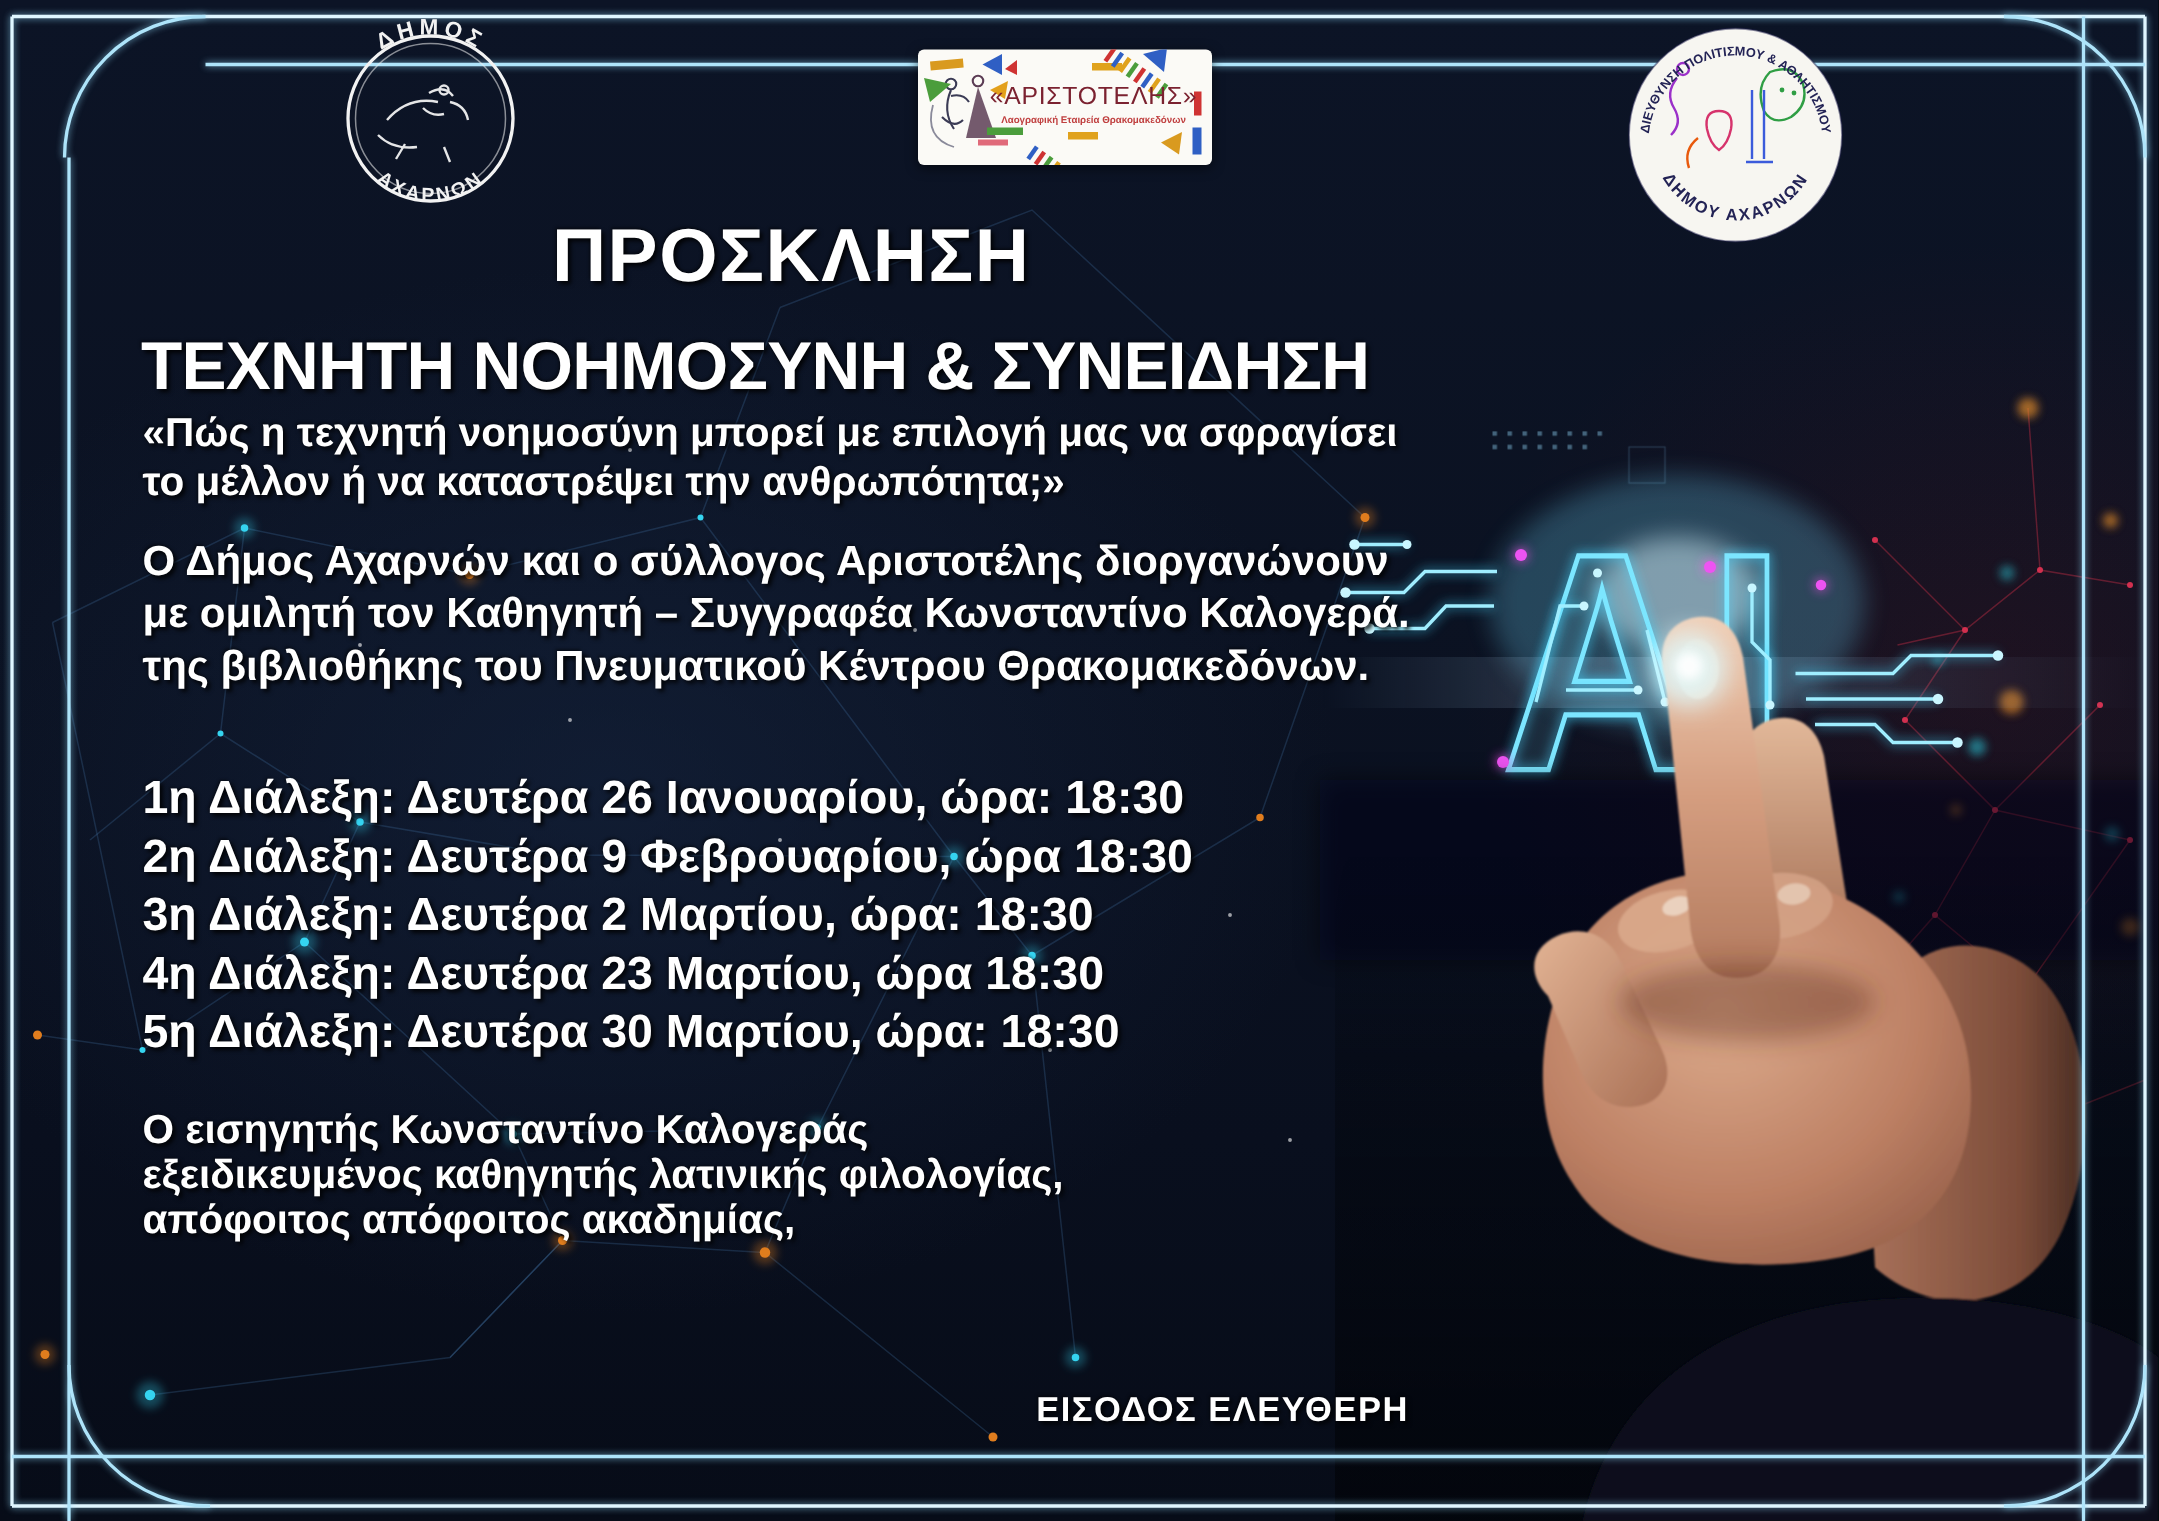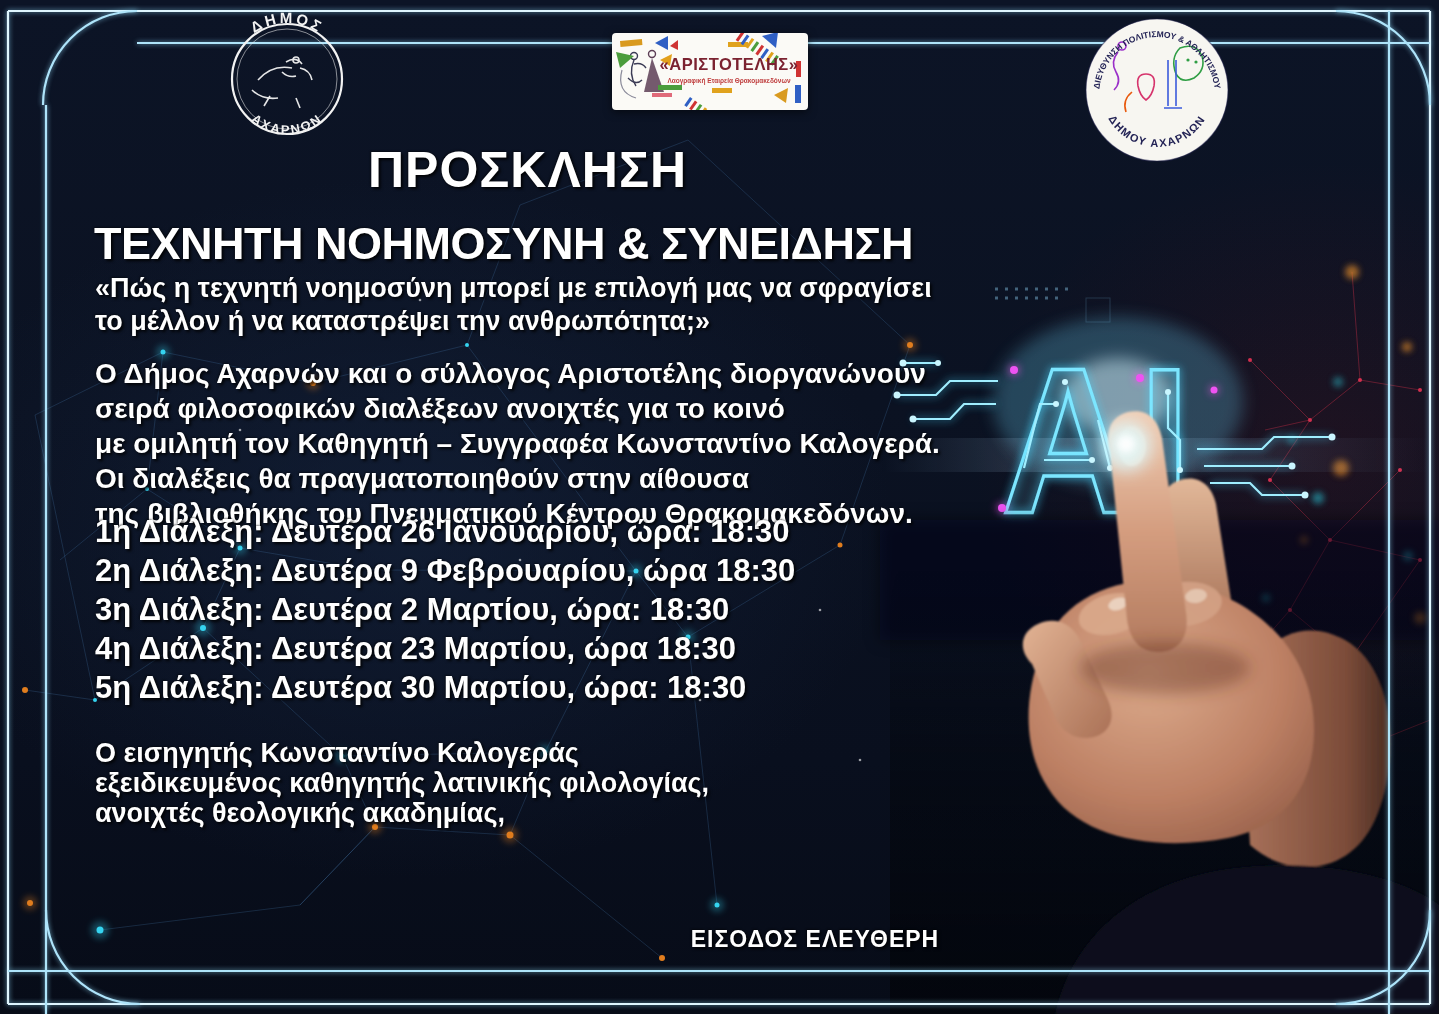--- a/index.html
+++ b/index.html
@@ -23,21 +23,21 @@
   #intro{top:356px;left:95px;font-size:28px;line-height:35px;}
   #lectures{top:512px;left:95px;font-size:31px;line-height:39px;}
   #bio{top:738px;left:95px;font-size:27px;line-height:30px;}
   #footer-note{top:926px;left:565px;width:500px;text-align:center;font-size:23px;letter-spacing:1px;}
   #aristotelis-logo{
     position:absolute;left:612px;top:33px;width:196px;height:77px;background:#fbfaf6;
     border-radius:4px;box-shadow:0 2px 8px rgba(0,0,0,.55);z-index:6;
   }
   #aristotelis-name{
     position:absolute;left:38px;top:22px;width:158px;text-align:center;
-    color:#7b2230;font-weight:bold;font-size:16.5px;letter-spacing:.5px;white-space:nowrap;
+    color:#7b2230;font-weight:normal;font-size:16.5px;letter-spacing:.5px;white-space:nowrap;
   }
   #aristotelis-sub{
     position:absolute;left:38px;top:44px;width:158px;text-align:center;
     color:#c04040;font-weight:bold;font-size:6.5px;white-space:nowrap;
   }
 </style>
 </head>
 <body>
 
 <div id="poster">
@@ -397,34 +397,32 @@
   <div id="event-title" class="txt">ΤΕΧΝΗΤΗ ΝΟΗΜΟΣΥΝΗ &amp; ΣΥΝΕΙΔΗΣΗ</div>
   <div id="main-title" class="txt">ΠΡΟΣΚΛΗΣΗ</div>
 
   <div id="quote" class="txt">
     <div>«Πώς η τεχνητή νοημοσύνη μπορεί με επιλογή μας να σφραγίσει</div>
     <div>το μέλλον ή να καταστρέψει την ανθρωπότητα;»</div>
   </div>
 
   <div id="intro" class="txt">
     <div>Ο Δήμος Αχαρνών και ο σύλλογος Αριστοτέλης διοργανώνουν</div>
-    <div>σειρά φιλοσοφικών διαλέξεων ανοιχτές για το κοινό</div>
     <div>με ομιλητή τον Καθηγητή – Συγγραφέα Κωνσταντίνο Καλογερά.</div>
-    <div>Οι διαλέξεις θα πραγματοποιηθούν στην αίθουσα</div>
     <div>της βιβλιοθήκης του Πνευματικού Κέντρου Θρακομακεδόνων.</div>
   </div>
 
   <div id="lectures" class="txt">
     <div>1η Διάλεξη: Δευτέρα 26 Ιανουαρίου, ώρα: 18:30</div>
     <div>2η Διάλεξη: Δευτέρα 9 Φεβρουαρίου, ώρα 18:30</div>
     <div>3η Διάλεξη: Δευτέρα 2 Μαρτίου, ώρα: 18:30</div>
     <div>4η Διάλεξη: Δευτέρα 23 Μαρτίου, ώρα 18:30</div>
     <div>5η Διάλεξη: Δευτέρα 30 Μαρτίου, ώρα: 18:30</div>
   </div>
 
   <div id="bio" class="txt">
     <div>Ο εισηγητής Κωνσταντίνο Καλογεράς</div>
     <div>εξειδικευμένος καθηγητής λατινικής φιλολογίας,</div>
-    <div>ανοιχτές θεολογικής ακαδημίας,</div>
+    <div>απόφοιτος απόφοιτος ακαδημίας,</div>
   </div>
 
   <div id="footer-note" class="txt">ΕΙΣΟΔΟΣ ΕΛΕΥΘΕΡΗ</div>
 </div>
 
 </body></html>

